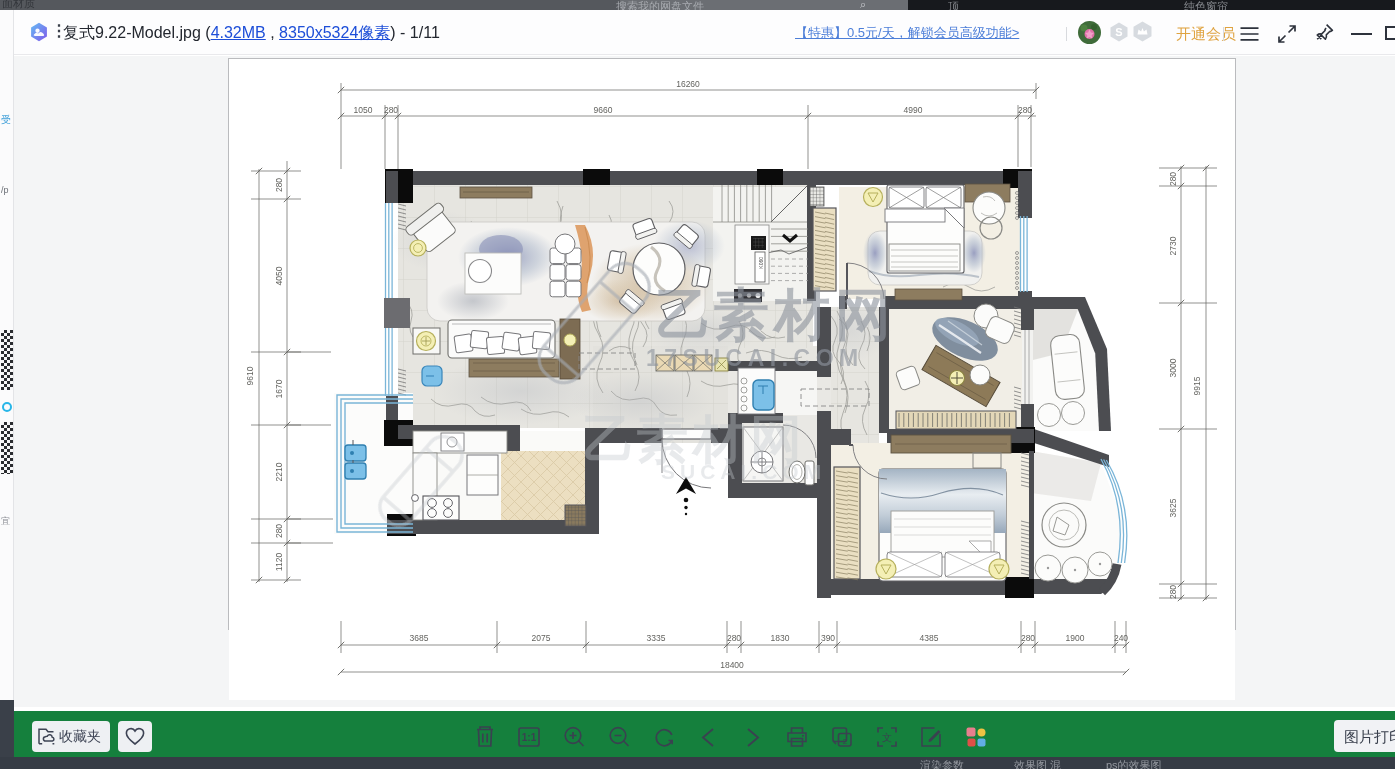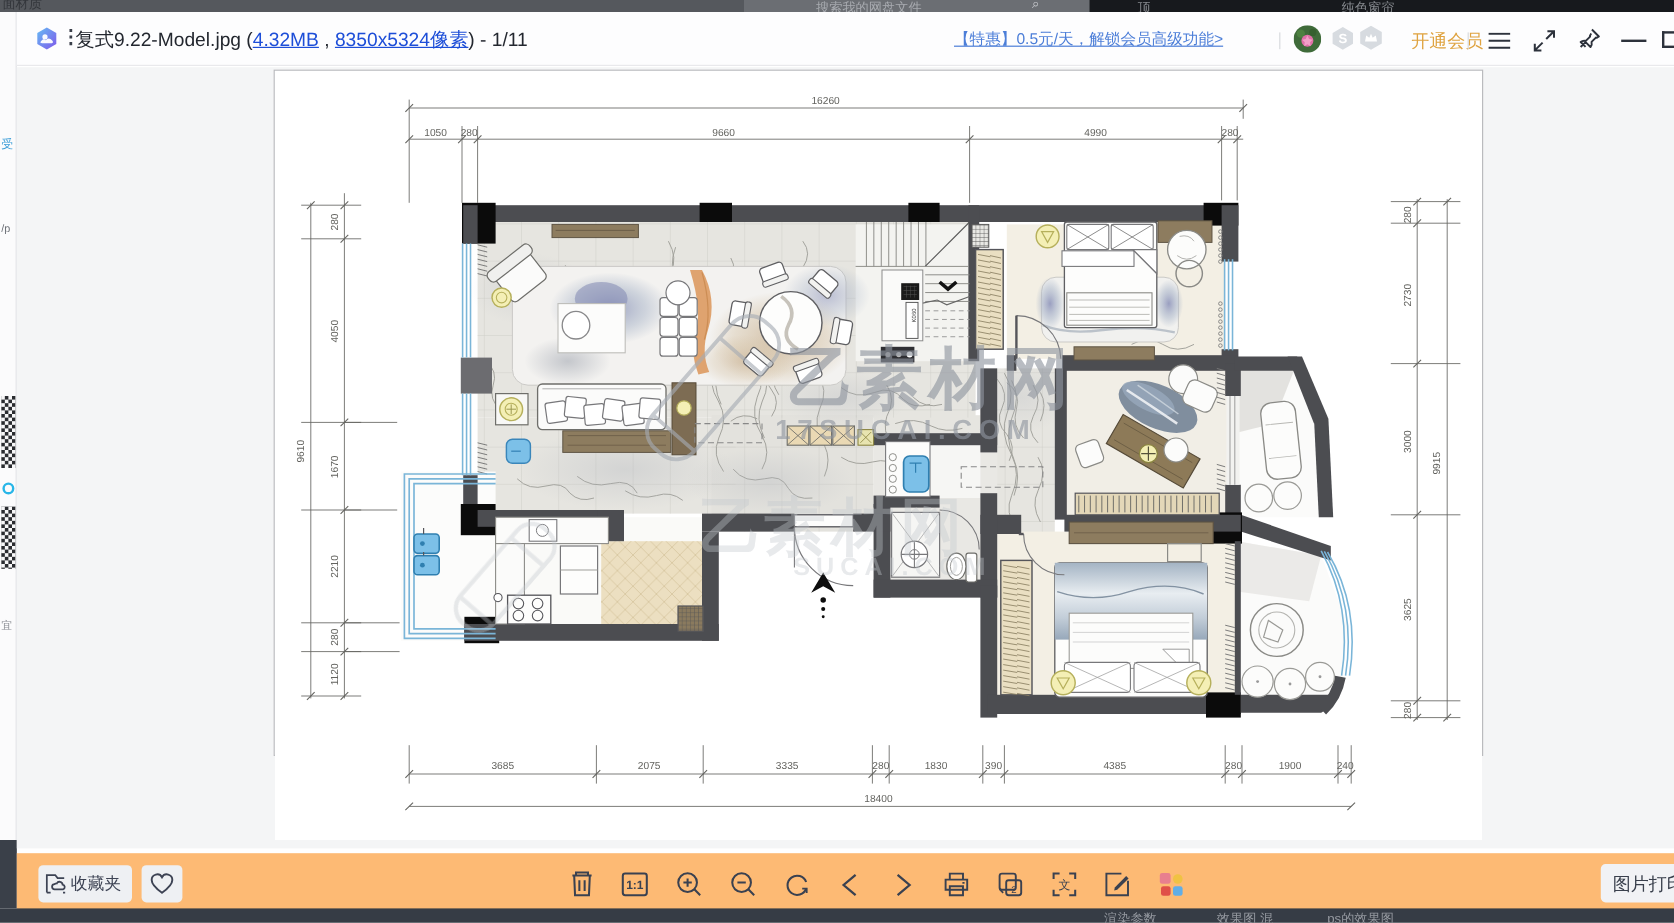--- a/index.html
+++ b/index.html
@@ -22,45 +22,45 @@
   #title .lk { color:#1d4ed8; text-decoration:underline; }
   #promo { position:absolute; left:781px; top:14px; font-size:13px; color:#4c7ed8; text-decoration:underline; }
   #vipword { position:absolute; left:1139px; top:15px; font-size:15px; color:#dfa340;margin-left:23px; }
   .sep { position:absolute; top:17px; width:1px; height:14px; background:#d8dade; }
 
   
   #canvas { left:14px; top:56px; width:1381px; height:651px; background:#f4f5f6; }
   #page { position:absolute; left:214px; top:2px; width:1008px; height:572px; background:#ffffff; border:1px solid #babbbe; }
 
   
-  #bottombar { left:14px; top:711px; width:1381px; height:50px; background:#fdba74; }
+  #bottombar { left:14px; top:711px; width:1381px; height:50px; background:#15803d; }
   .btn { position:absolute; background:#eef0f3; border-radius:4px; }
   #favbtn { left:18px; top:10px; width:78px; height:31px; }
   #favbtn span { position:absolute; left:27px; top:7px; font-size:14px; color:#3d4354; }
   #heartbtn { left:104px; top:10px; width:34px; height:31px; }
   #printbtn { left:1320px; top:9px; width:75px; height:32px; background:#f1f2f5; }
   #printbtn span { position:absolute; left:10px; top:8px; font-size:15px; color:#3a404d; }
 
   
   #botstrip { left:0; top:757px; width:1395px; height:16px; background:#363c45; }
   #botstrip .t { position:absolute; top:1px; font-size:11px; color:#9599a0; }
 
   svg text { font-family:"Liberation Sans", sans-serif; }
 </style>
 </head>
 <body>
 
 <div class="abs" id="topstrip">
   <div class="search"></div>
   <div class="dark"></div>
   <span class="fragtext" style="left:2px; top:-4px; color:#33363b;">面材质</span>
-  <span class="fragtext" style="left:680px; top:-1px; color:#a8abb0;">搜索我的网盘文件</span>
+  <span class="fragtext" style="left:616px; top:-1px; color:#a8abb0;">搜索我的网盘文件</span>
   <span class="fragtext" style="left:860px; top:-2px; color:#caccd0;">⌕</span>
   <span class="fragtext" style="left:948px; top:-1px; color:#85888d;">顶</span>
-  <span class="fragtext" style="left:1118px; top:-1px; color:#85888d;text-align:right;">纯色窗帘</span>
+  <span class="fragtext" style="left:1184px; top:-1px; color:#85888d;text-align:right;">纯色窗帘</span>
 </div>
 
 <div class="abs" id="leftstrip">
   <div style="position:absolute;left:0;top:0;width:14px;height:747px;background:#fbfbfc;border-right:1px solid #e3e4e7;"></div>
   <span class="fragtext" style="left:1px; top:103px; color:#3f9fd8; font-size:10px;">受</span>
   <span class="fragtext" style="left:1px; top:175px; color:#6a6e75; font-size:9px;">/p</span>
   <div style="position:absolute;left:1px;top:320px;width:12px;height:60px;background:repeating-conic-gradient(#2a2c30 0 25%, #f7f7f8 0 50%) 0 0/6px 6px;"></div>
   <div style="position:absolute;left:2px;top:392px;width:10px;height:10px;border-radius:50%;border:2px solid #28b6e8;"></div>
   <div style="position:absolute;left:1px;top:412px;width:12px;height:52px;background:repeating-conic-gradient(#2a2c30 0 25%, #f7f7f8 0 50%) 3px 3px/6px 6px;"></div>
   <span class="fragtext" style="left:1px; top:505px; color:#8b8e94; font-size:9px;">宜</span>

